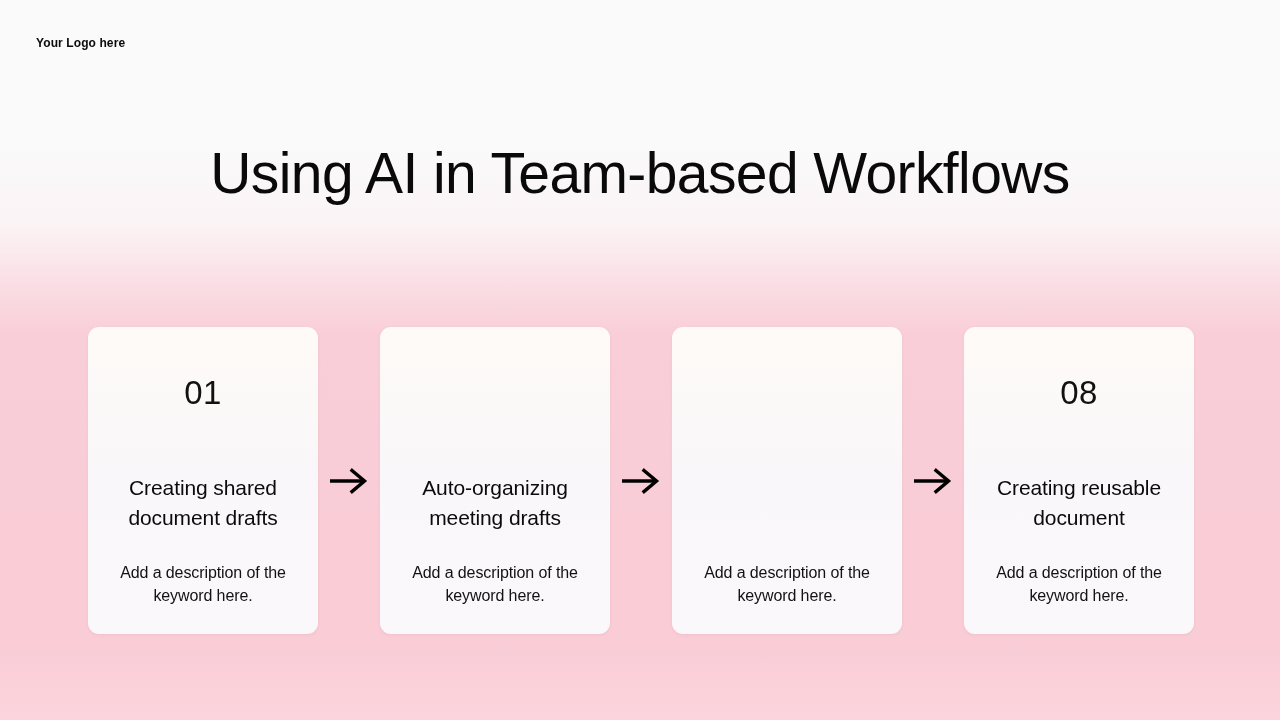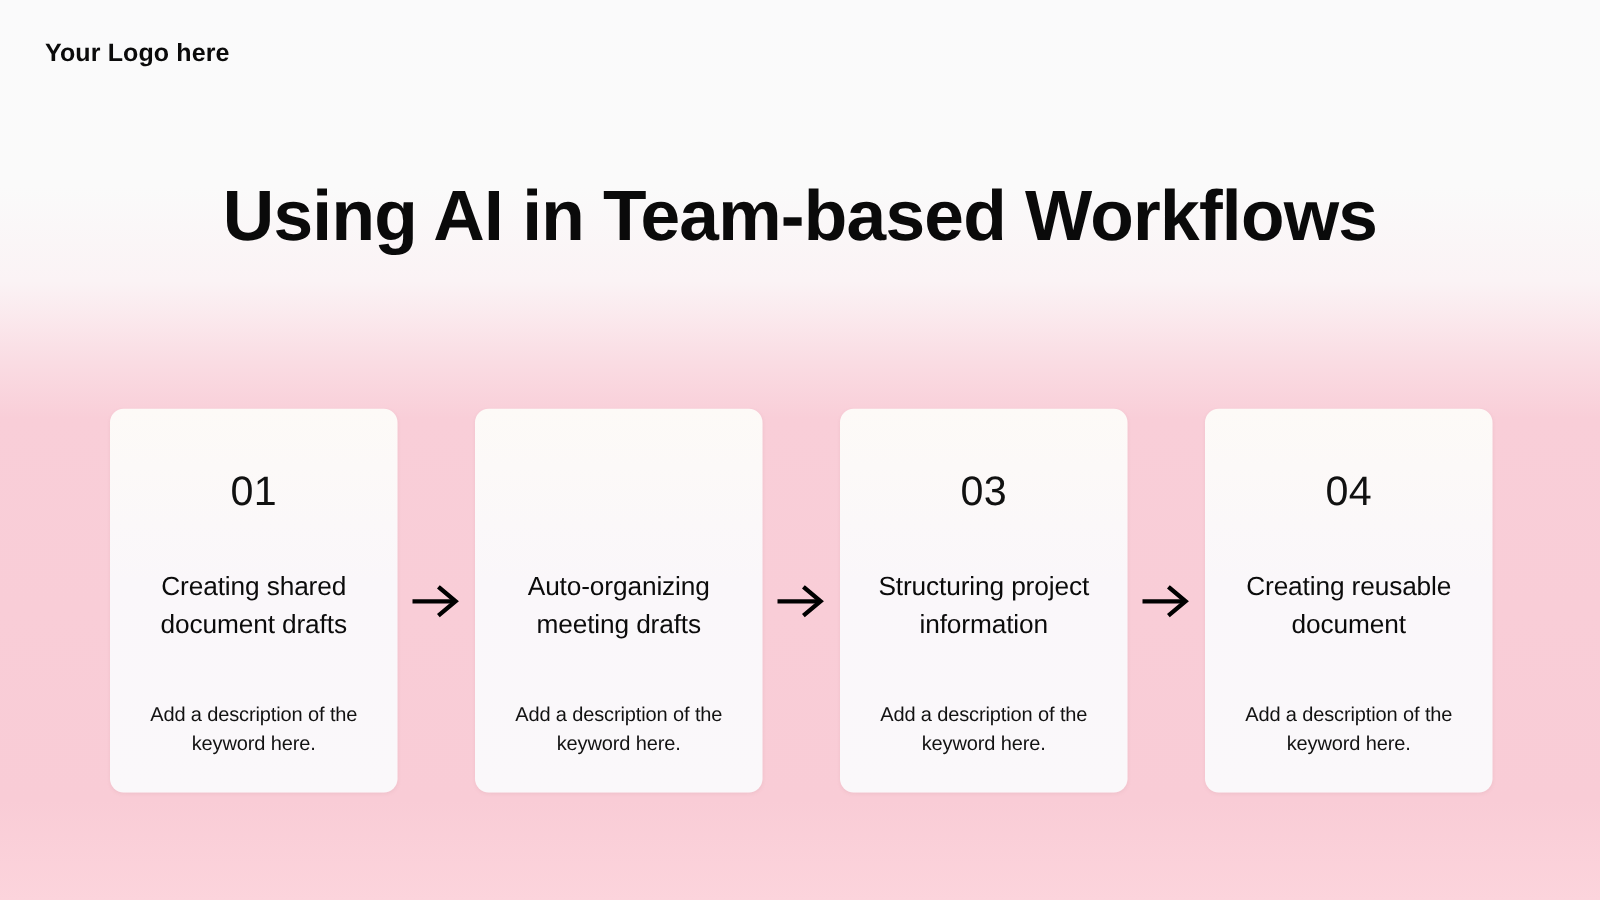--- a/index.html
+++ b/index.html
@@ -32,37 +32,37 @@
         #F9CCD6 640px,
         #FCD4DC 720px);
     overflow: hidden;
   }
 
   
   #logo {
     position: absolute;
     left: 36px;
     top: 31px;
-    font-size: 20px;
+    font-size: 12px;
     font-weight: bold;
     color: #0B0B0B;
     letter-spacing: .1px;
     line-height: 24px;
     white-space: nowrap;
   }
 
   
   #title {
     position: absolute;
     left: 0;
     right: 0;
     top: 137px;
     text-align: center;
     font-size: 57px;
-    font-weight: 700;
+    font-weight: 400;
     color: #0A0A0A;
     letter-spacing: -0.6px;
     line-height: 72px;
     white-space: nowrap;
   }
 
   
   #cards-row {
     position: absolute;
     left: 88px;
@@ -97,21 +97,21 @@
     color: #111111;
     letter-spacing: .3px;
     line-height: 34px;
   }
 
   .card-heading {
     position: absolute;
     left: 10px; right: 10px;
     top: 50%;
     transform: translateY(-50%);
-    margin-top: 4px;
+    margin-top: 22px;
     text-align: center;
     font-size: 21px;
     font-weight: 400;
     color: #0B0B0B;
     line-height: 30px;
     letter-spacing: -0.1px;
   }
 
   .card-desc {
     position: absolute;
@@ -166,32 +166,30 @@
     </div>
 
     <div class="arrow">
       <svg width="42" height="28" viewBox="0 0 42 28" aria-hidden="true">
         <line x1="2" y1="14" x2="35" y2="14" stroke="#000" stroke-width="3.4" stroke-linecap="butt"></line>
         <polyline points="24,3.5 36.5,14 24,24.5" fill="none" stroke="#000" stroke-width="3.4" stroke-linecap="square" stroke-linejoin="miter"></polyline>
       </svg>
     </div>
 
     <div class="card">
-      <div class="card-number">03</div>
-      <div class="card-heading">Structuring project information</div>
       <div class="card-desc">Add a description of the keyword here.</div>
     </div>
 
     <div class="arrow">
       <svg width="42" height="28" viewBox="0 0 42 28" aria-hidden="true">
         <line x1="2" y1="14" x2="35" y2="14" stroke="#000" stroke-width="3.4" stroke-linecap="butt"></line>
         <polyline points="24,3.5 36.5,14 24,24.5" fill="none" stroke="#000" stroke-width="3.4" stroke-linecap="square" stroke-linejoin="miter"></polyline>
       </svg>
     </div>
 
     <div class="card">
-      <div class="card-number">04</div>
+      <div class="card-number">08</div>
       <div class="card-heading">Creating reusable document</div>
       <div class="card-desc">Add a description of the keyword here.</div>
     </div>
 
   </div>
 </div>
 
 </body></html>

